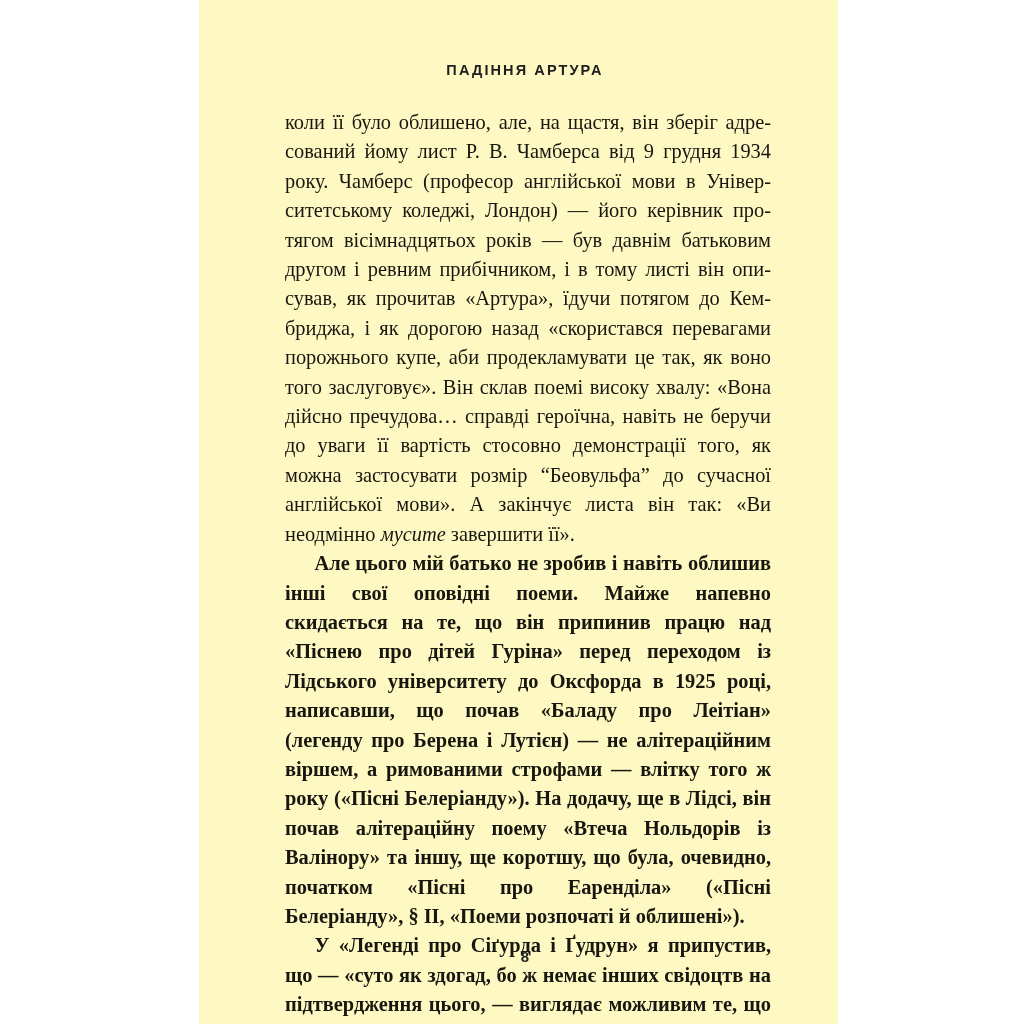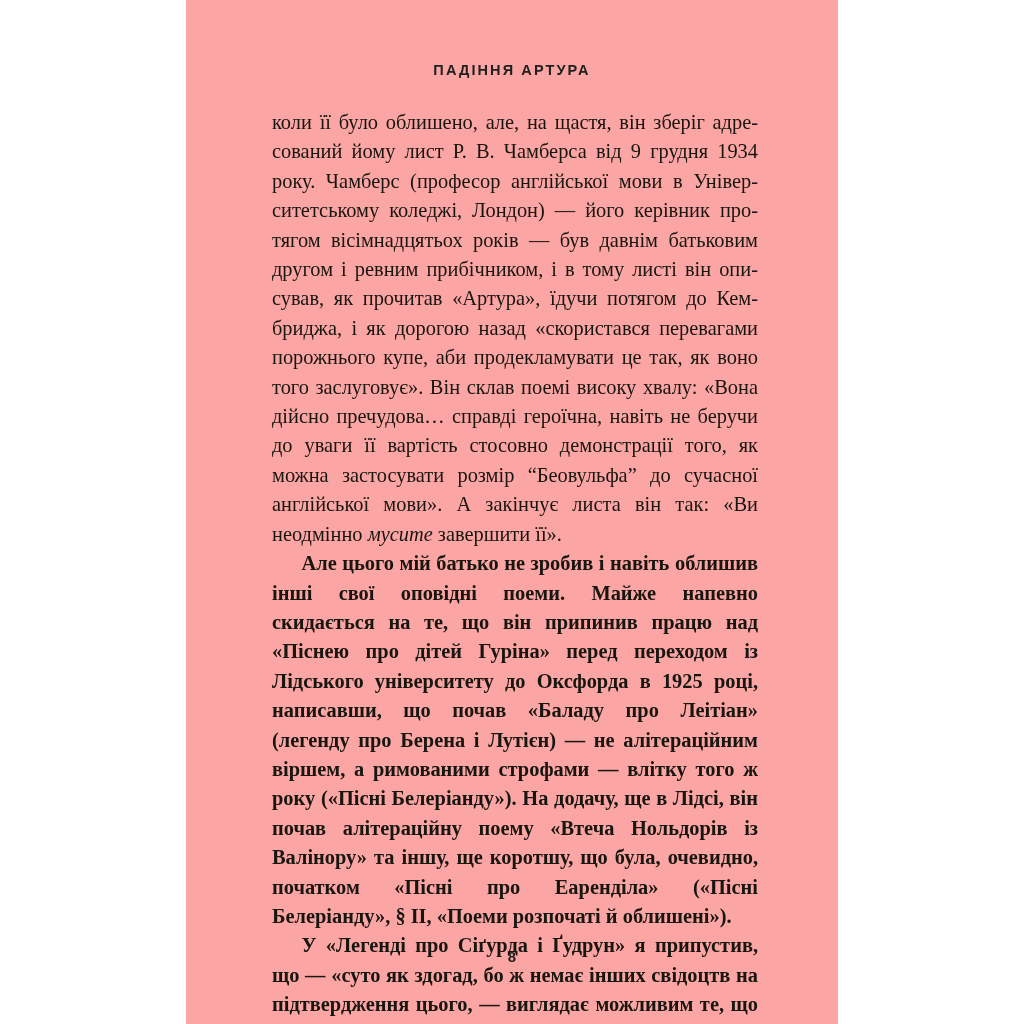--- a/index.html
+++ b/index.html
@@ -8,25 +8,25 @@
   }
   body {
     width: 1024px;
     height: 1024px;
     background: #ffffff;
     font-family: "Liberation Serif", serif;
     overflow: hidden;
   }
   .page {
     position: absolute;
-    left: 186px;
+    left: 199px;
     top: 0;
     width: 652px;
     height: 1024px;
-    background: #fca5a5;
+    background: #fef9c3;
   }
   .page-inner {
     position: absolute;
     left: 0;
     top: 0;
     width: 652px;
     height: 1024px;
   }
   .running-head {
     position: absolute;

